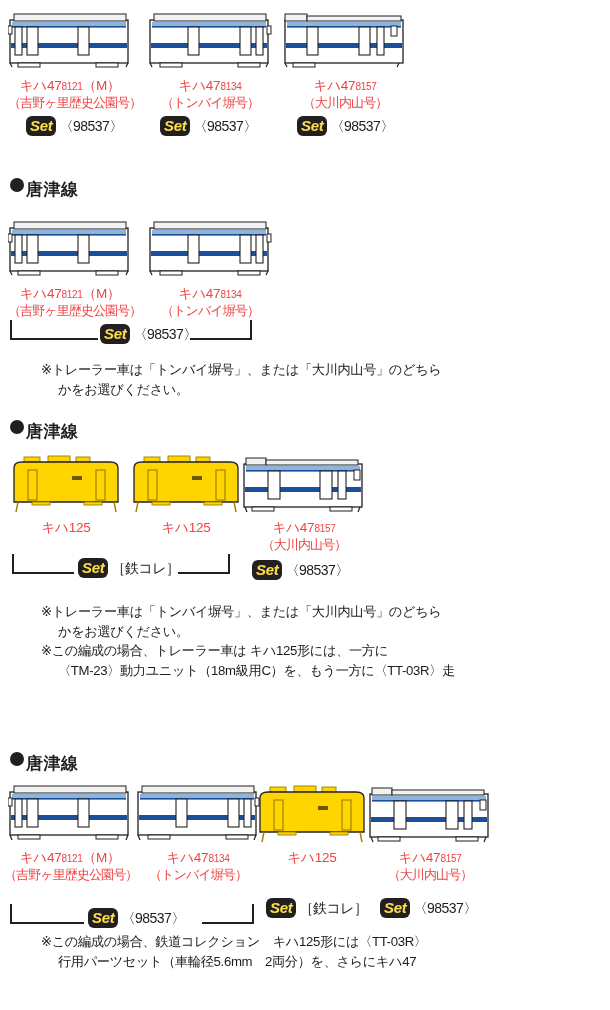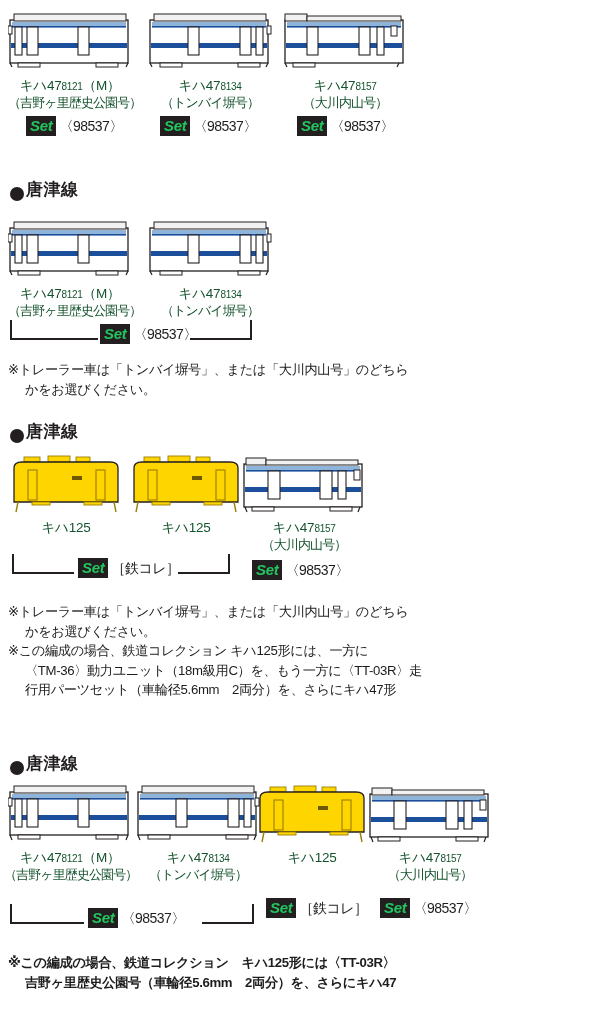--- a/index.html
+++ b/index.html
@@ -8,58 +8,59 @@
     width: 610px; height: 1010px;
     background: #ffffff;
     font-family: "Liberation Sans", "DejaVu Sans", sans-serif;
     color: #1c1c1c;
     overflow: hidden;
   }
   .page { position: relative; width: 610px; height: 1010px; }
 
   
   .sec-head {
-    display: flex; align-items: flex-end; gap: 2px;
+    display: flex; align-items: flex-start; gap: 2px;
     font-size: 17px; font-weight: 700; letter-spacing: 0.5px;
     color: #231f20;
   }
   .sec-head .bullet {
     width: 14px; height: 14px; border-radius: 50%;
     background: #231f20; display: inline-block;
   }
 
   
   .car { position: relative; }
   .car svg { display: block; }
 
   
   .car-label {
     text-align: center;
     font-size: 13.5px;
     line-height: 15.5px;
-    color: #14532d;
+    color: #ef4444;
     white-space: nowrap;
     letter-spacing: -0.2px;
   }
   .car-label .sub { font-size: 10px; letter-spacing: -0.3px; }
   .car-label .line2 { display: block; font-size: 13px; letter-spacing: -0.9px; }
 
   
   .setbadge {
     display: inline-flex; align-items: baseline; gap: 3px;
     white-space: nowrap;
   }
   .setbadge .chip {
     display: inline-block;
-    background: #231f20; color: #22c55e;
+    background: #231f20; color: #fde047;
     font-size: 15px; font-weight: 700;
     font-style: italic;
     line-height: 17px;
     padding: 1px 4px 2px 4px;
     letter-spacing: -0.3px;
+    border-radius: 6px;
   }
   .setbadge .code {
     font-size: 14px; color: #1c1c1c; letter-spacing: -0.5px;
   }
 
   
   .bracket {
     position: relative; height: 22px;
   }
   .bracket .tick {
@@ -73,20 +74,21 @@
     position: absolute; bottom: -4px;
     display: flex; align-items: baseline; justify-content: center;
   }
 
   
   .note {
     font-size: 13.2px;
     line-height: 19.5px;
     color: #1c1c1c;
     letter-spacing: -0.35px;
+    margin-left: 33px;
   }
   .note .hang { display: block; padding-left: 17px; text-indent: -17px; }
   .note .cont { display: block; padding-left: 17px; }
 
   .abs { position: absolute; }
 </style>
 </head>
 <body>
 
 <div class="page">
@@ -312,23 +314,22 @@
     </div>
 
     <div class="abs setbadge" style="left:252px;top:140px;">
       <span class="chip">Set</span>
       <span class="code">〈98537〉</span>
     </div>
 
     <div class="abs note" style="left:8px;top:182px;width:560px;">
       <span class="hang">※トレーラー車は「トンバイ塀号」、または「大川内山号」のどちら</span>
       <span class="cont">かをお選びください。</span>
-      <span class="hang">※この編成の場合、鉄道コレクション キハ125形には、一方に</span>
-      <span class="cont">〈TM-36〉動力ユニット（18m級用C）を、もう一方に〈TT-03R〉走</span>
-      <span class="cont">行用パーツセット（車輪径5.6mm　2両分）を、さらにキハ47形</span>
+      <span class="hang">※この編成の場合、トレーラー車は キハ125形には、一方に</span>
+      <span class="cont">〈TM-23〉動力ユニット（18m級用C）を、もう一方に〈TT-03R〉走</span>
     </div>
   </div>
 
   <div class="abs" style="left:0;top:752px;width:610px;height:258px;">
 
     <div class="abs sec-head" style="left:10px;top:0;">
       <span class="bullet"></span>
       <span>唐津線</span>
     </div>
 
@@ -428,19 +429,19 @@
     <div class="abs setbadge" style="left:266px;top:146px;">
       <span class="chip">Set</span>
       <span class="code">［鉄コレ］</span>
     </div>
 
     <div class="abs setbadge" style="left:380px;top:146px;">
       <span class="chip">Set</span>
       <span class="code">〈98537〉</span>
     </div>
 
-    <div class="abs note" style="left:8px;top:201px;width:560px;font-weight:bold;">
+    <div class="abs note" style="left:8px;top:180px;width:560px;">
       <span class="hang">※この編成の場合、鉄道コレクション　キハ125形には〈TT-03R〉</span>
-      <span class="cont">吉野ヶ里歴史公園号（車輪径5.6mm　2両分）を、さらにキハ47</span>
+      <span class="cont">行用パーツセット（車輪径5.6mm　2両分）を、さらにキハ47</span>
     </div>
   </div>
 
 </div>
 
 </body></html>

